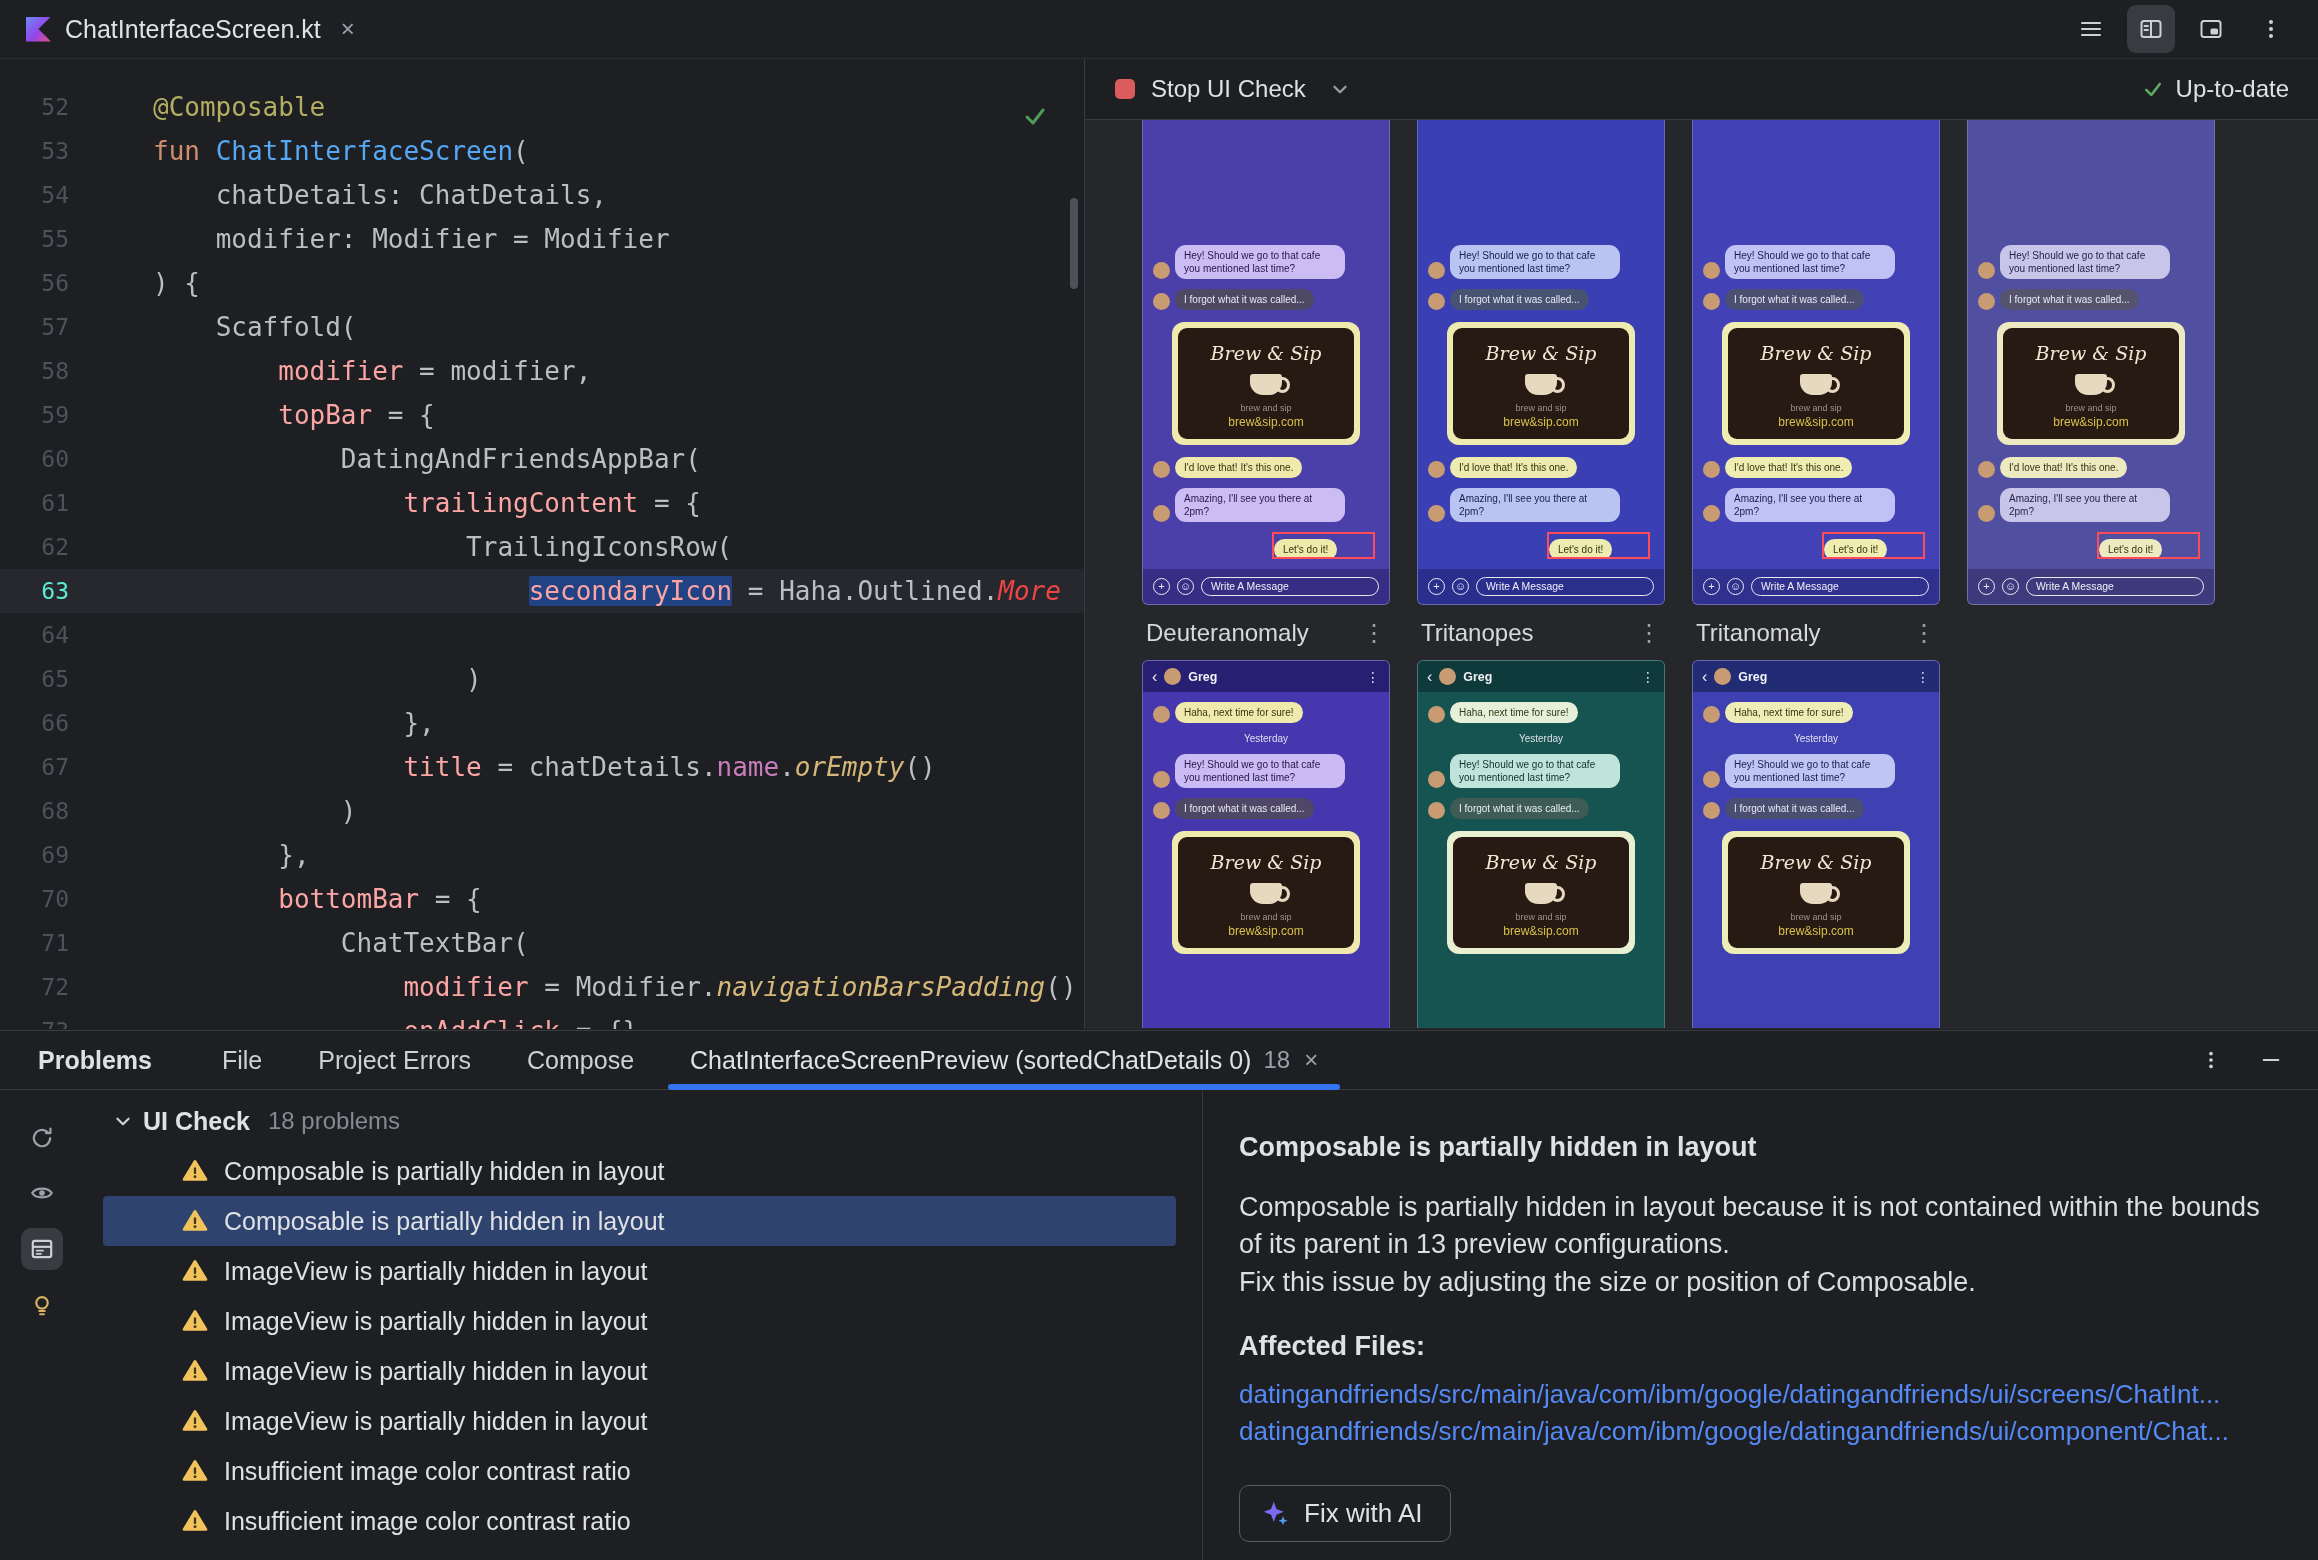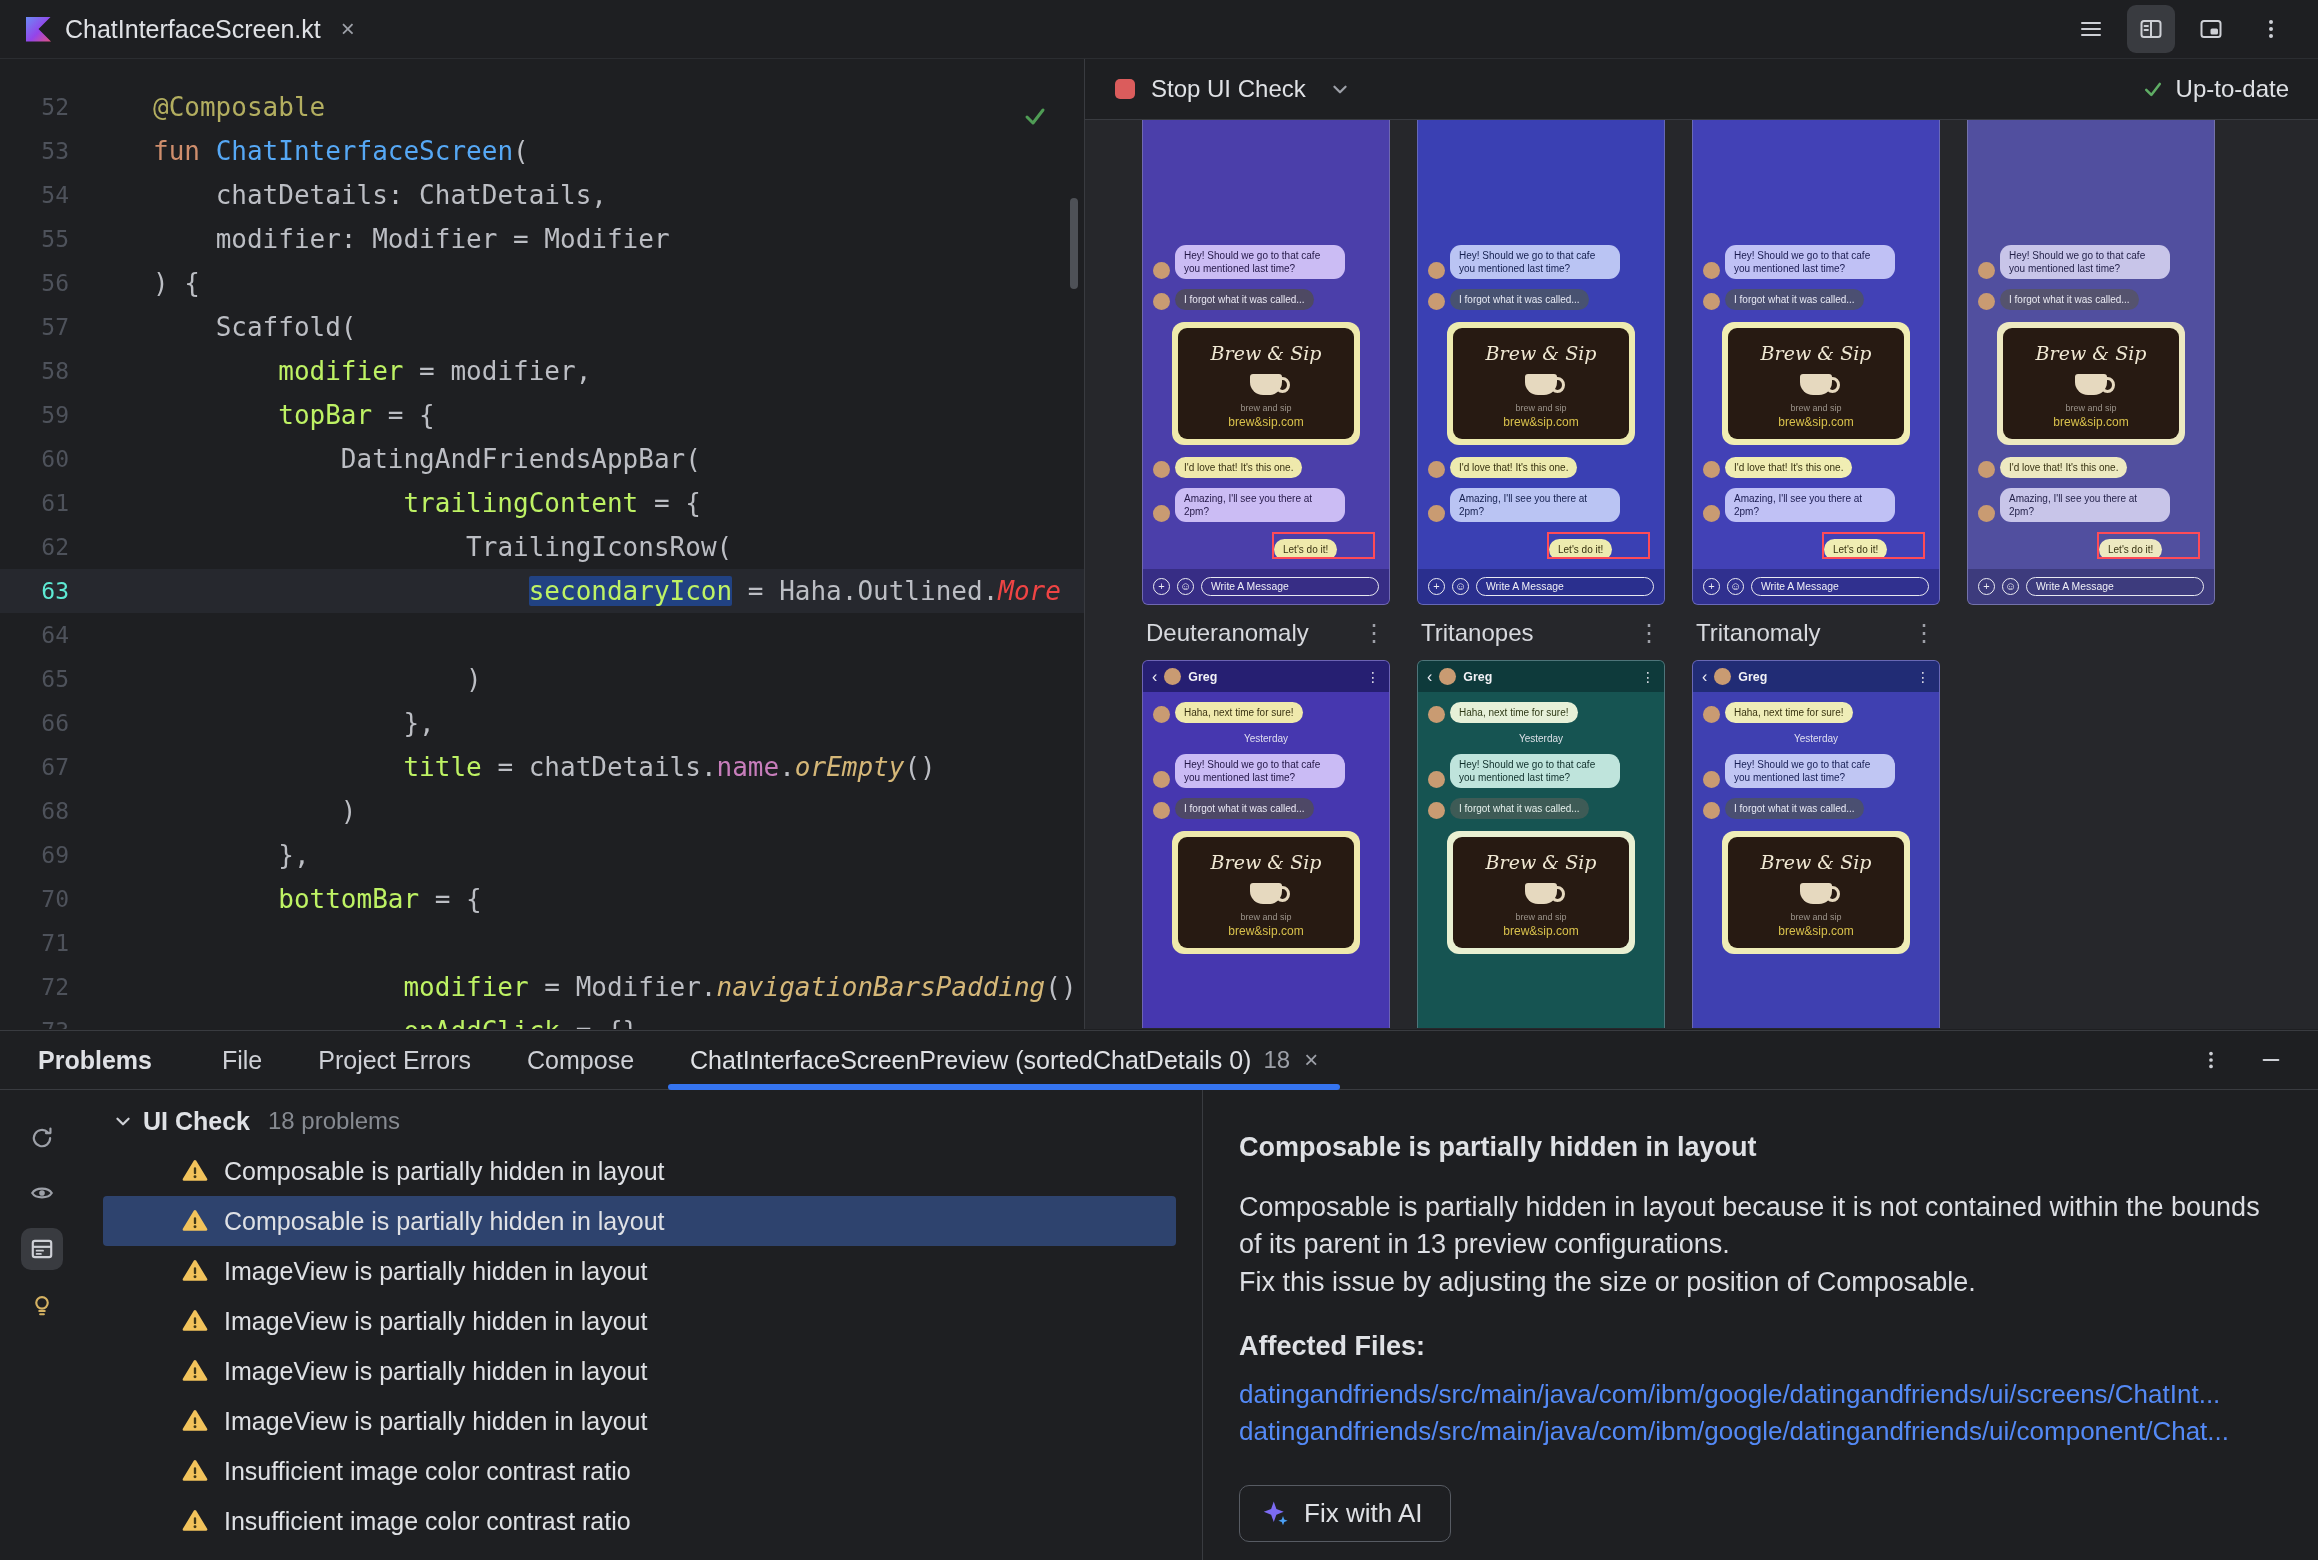--- a/index.html
+++ b/index.html
@@ -24,21 +24,21 @@
     font-family: "DejaVu Sans Mono", monospace; font-size: 26px; }
   .code { padding-top: 26px; }
   .code-line { display: flex; height: 44px; line-height: 44px; white-space: pre; }
   .code-line.current { background: #26282E; }
   .gutter { width: 107px; flex: none; text-align: right; padding-right: 38px; color: #4E525B; font-size: 23px; }
   .current .gutter { color: #5eead4; }
   .ltext { padding-left: 46px; white-space: pre; }
   .pl  { color: #BCBEC4; }
   .kw  { color: #CF8E6D; }
   .fn  { color: #56A8F5; }
-  .prop{ color: #bef264; }
+  .prop{ color: #fca5a5; }
   .ann { color: #B3AE60; }
   .fld { color: #C77DBB; }
   .it  { color: #ef4444; font-style: italic; }
   .ext { color: #D5B778; font-style: italic; }
   .hl  { background: #214283; border-radius: 2px; }
   .insp-check { position: absolute; top: 44px; right: 36px; }
   .scroll-thumb { position: absolute; right: 6px; top: 139px; width: 8px; height: 91px; background: #4E5157; border-radius: 4px; }
 
   
   .preview { flex: 1; border-left: 1px solid #393B40; display: flex; flex-direction: column; min-width: 0; }
@@ -180,21 +180,21 @@
           <div class="code-line"><span class="gutter">61</span><span class="ltext"><span class="pl">                </span><span class="prop">trailingContent</span><span class="pl"> = {</span></span></div>
           <div class="code-line"><span class="gutter">62</span><span class="ltext"><span class="pl">                    </span><span class="pl">TrailingIconsRow(</span></span></div>
           <div class="code-line current"><span class="gutter">63</span><span class="ltext"><span class="pl">                        </span><span class="prop hl">secondaryIcon</span><span class="pl"> = Haha.Outlined.</span><span class="it">More</span></span></div>
           <div class="code-line"><span class="gutter">64</span></div>
           <div class="code-line"><span class="gutter">65</span><span class="ltext"><span class="pl">                    </span><span class="pl">)</span></span></div>
           <div class="code-line"><span class="gutter">66</span><span class="ltext"><span class="pl">                </span><span class="pl">},</span></span></div>
           <div class="code-line"><span class="gutter">67</span><span class="ltext"><span class="pl">                </span><span class="prop">title</span><span class="pl"> = chatDetails.</span><span class="fld">name</span><span class="pl">.</span><span class="ext">orEmpty</span><span class="pl">()</span></span></div>
           <div class="code-line"><span class="gutter">68</span><span class="ltext"><span class="pl">            </span><span class="pl">)</span></span></div>
           <div class="code-line"><span class="gutter">69</span><span class="ltext"><span class="pl">        </span><span class="pl">},</span></span></div>
           <div class="code-line"><span class="gutter">70</span><span class="ltext"><span class="pl">        </span><span class="prop">bottomBar</span><span class="pl"> = {</span></span></div>
-          <div class="code-line"><span class="gutter">71</span></div>
+          <div class="code-line"><span class="gutter">71</span><span class="ltext"><span class="pl">            </span><span class="pl">ChatTextBar(</span></span></div>
           <div class="code-line"><span class="gutter">72</span><span class="ltext"><span class="pl">                </span><span class="prop">modifier</span><span class="pl"> = Modifier.</span><span class="ext">navigationBarsPadding</span><span class="pl">()</span></span></div>
           <div class="code-line"><span class="gutter">73</span><span class="ltext"><span class="pl">                </span><span class="prop">onAddClick</span><span class="pl"> = {},</span></span></div>
         </div>
       <span class="insp-check">
         <svg width="26" height="26" viewBox="0 0 26 26">
             <path d="M5 14l6 6L21 7" stroke="#4F9C55" stroke-width="3" fill="none" stroke-linecap="round" stroke-linejoin="round"></path>
           </svg>
       </span>
       <span class="scroll-thumb"></span>
     </section>

